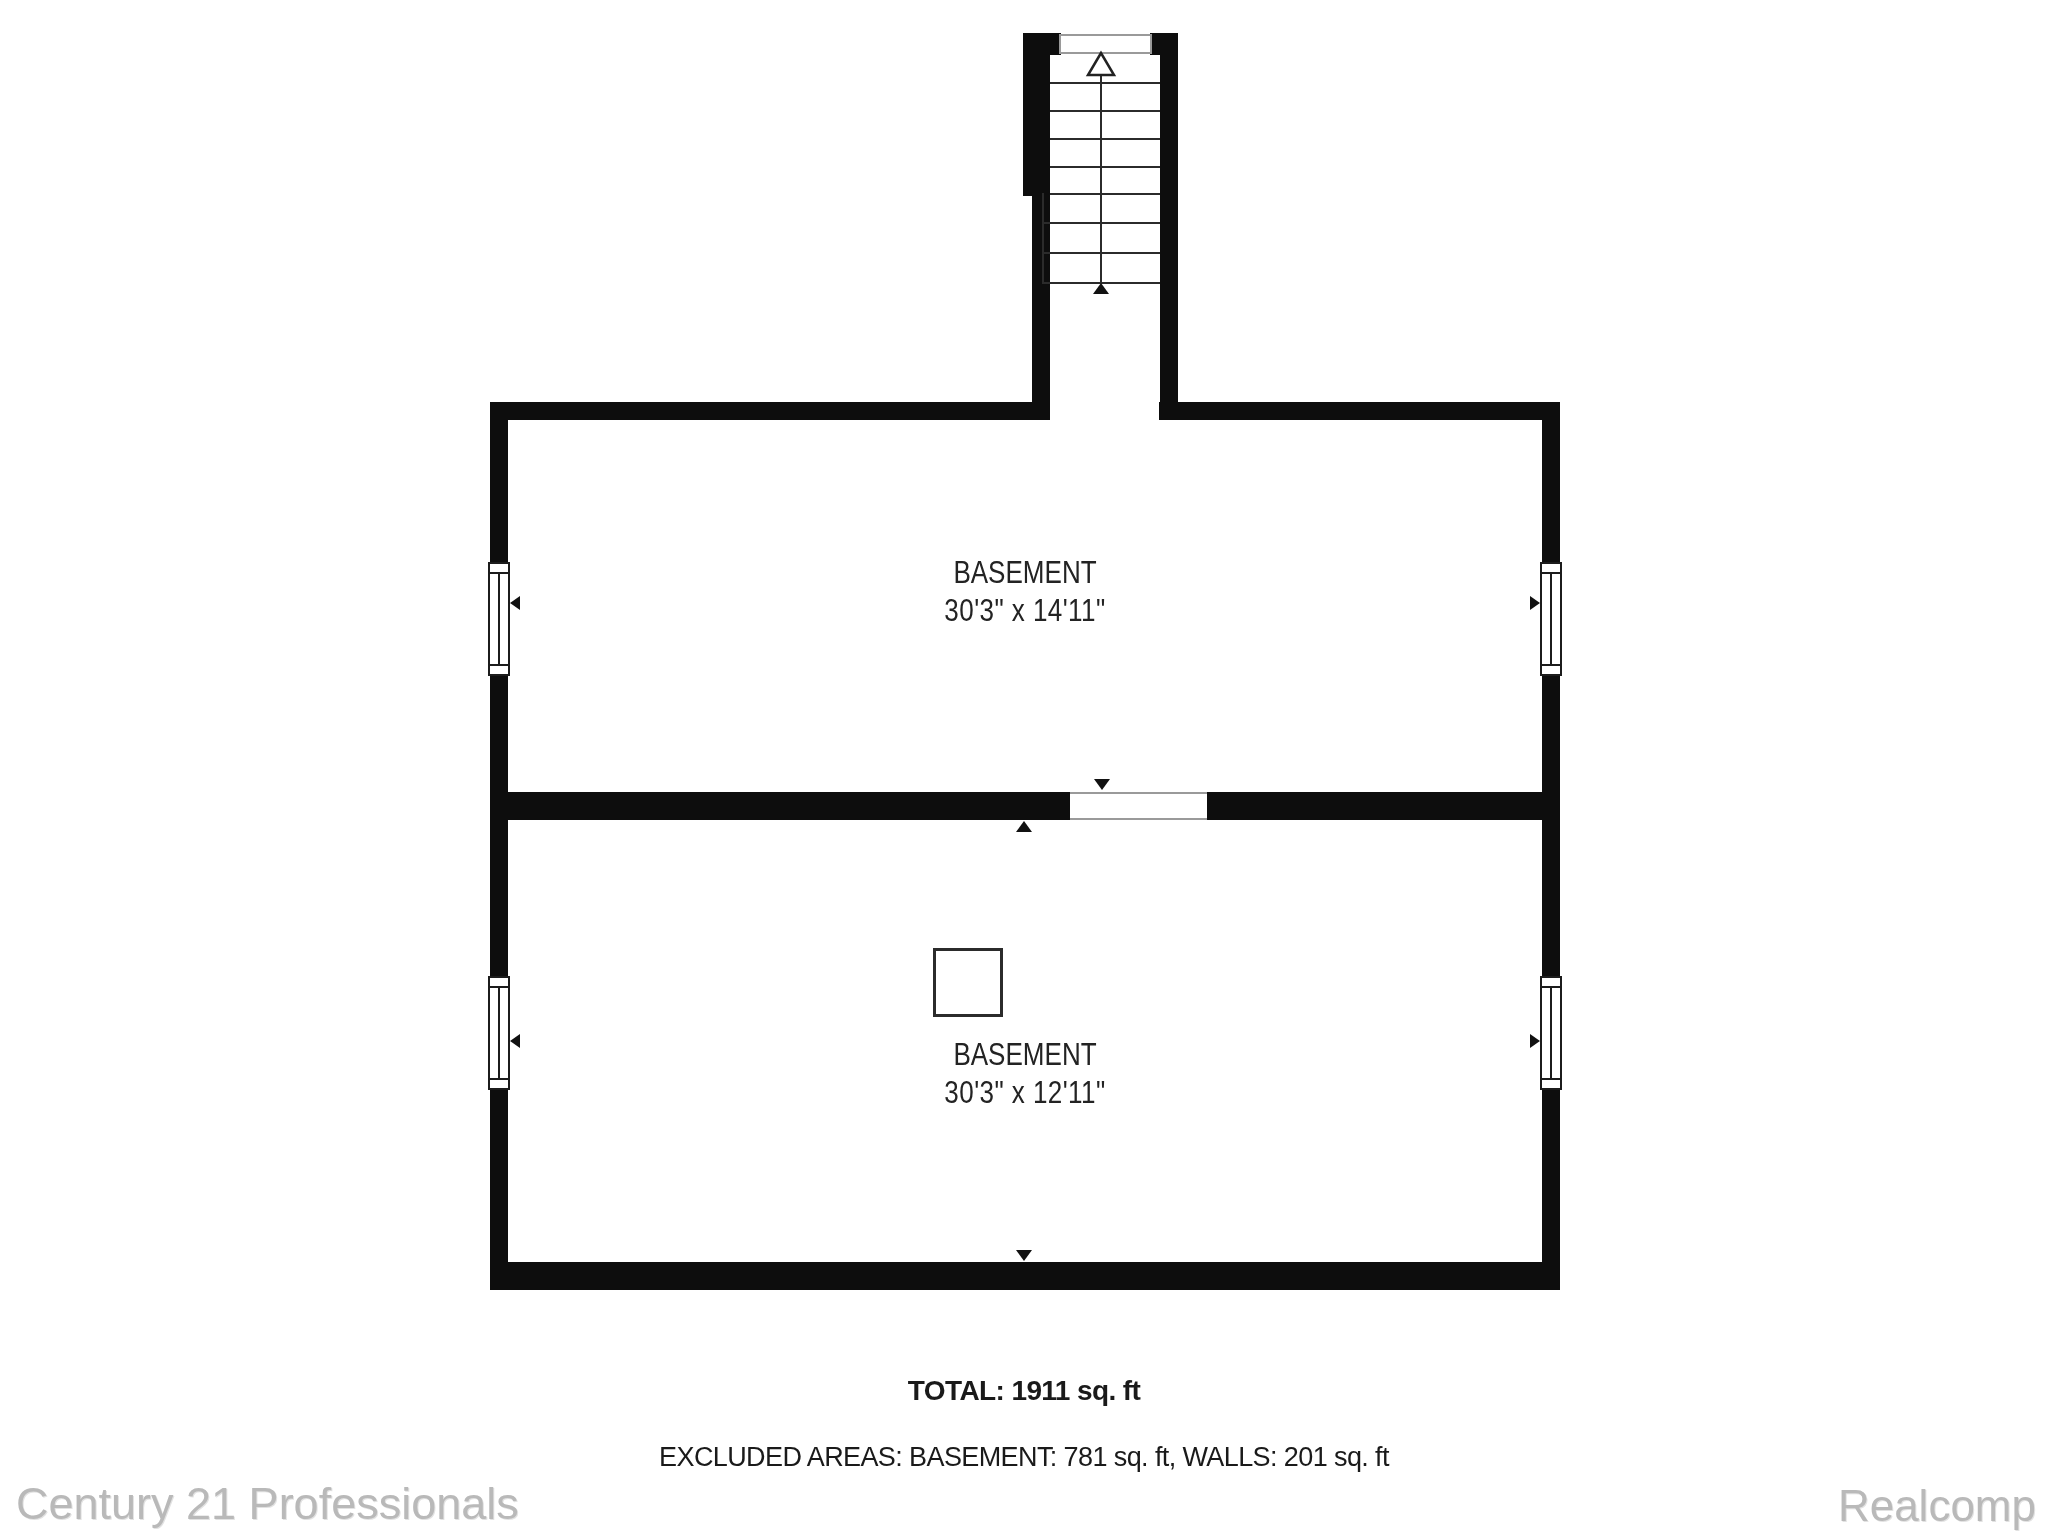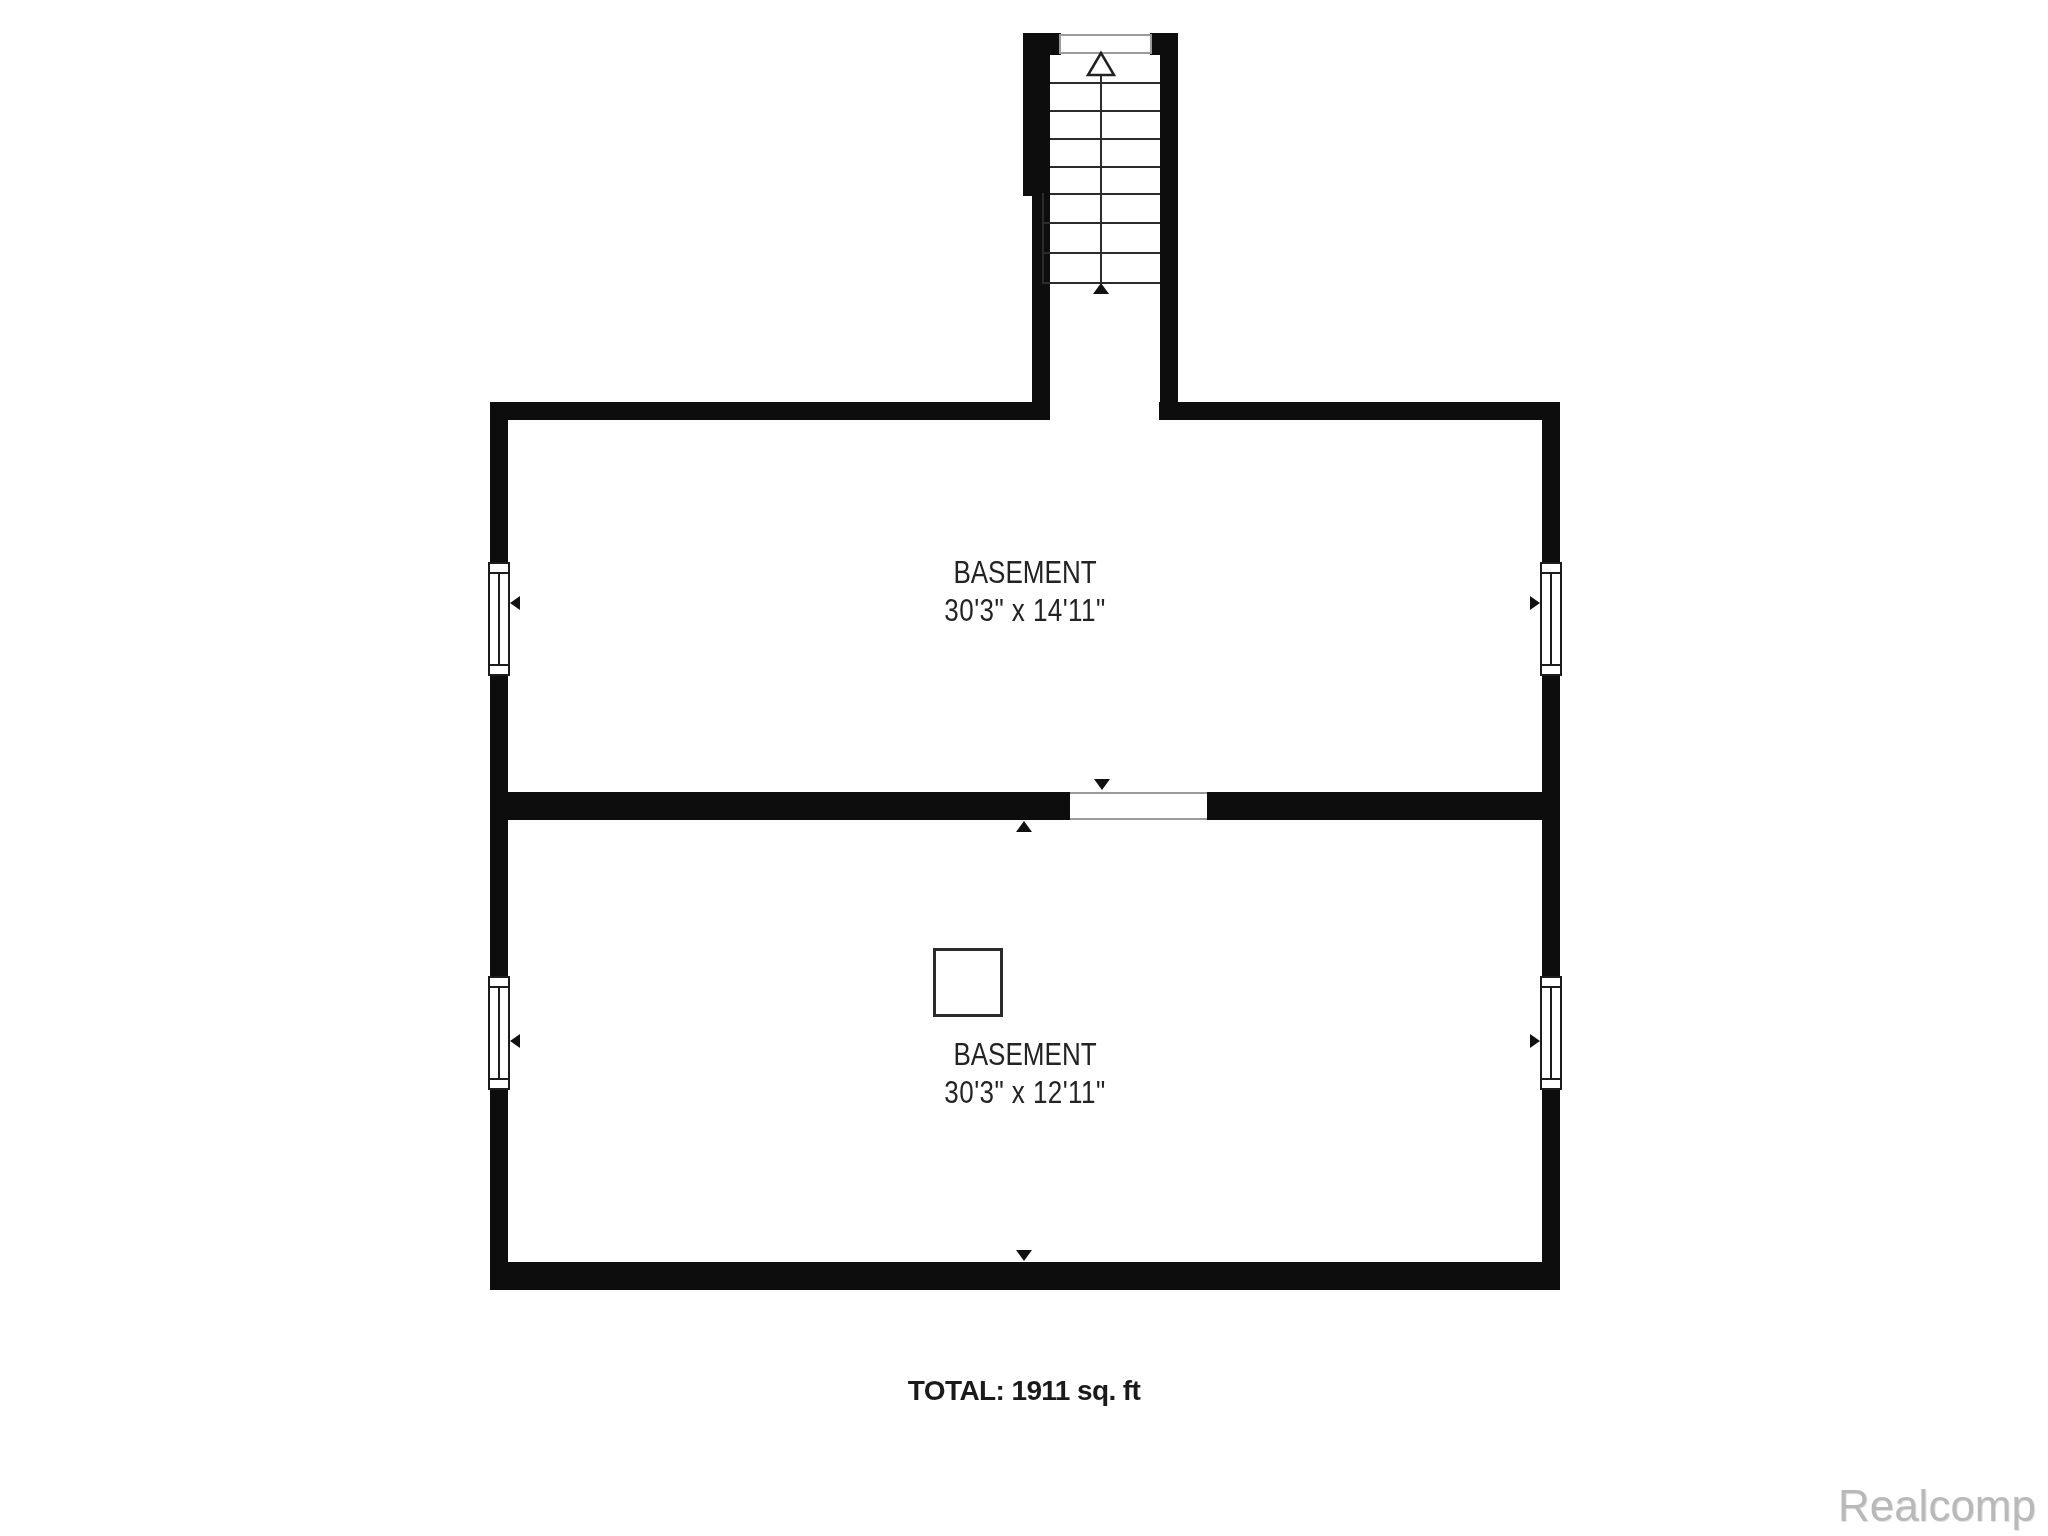--- a/index.html
+++ b/index.html
@@ -108,16 +108,18 @@
   <div class="room-label" style="top:554px;">
     <div>BASEMENT</div>
     <div class="dims">30'3" x 14'11"</div>
   </div>
   <div class="room-label" style="top:1036px;">
     <div>BASEMENT</div>
     <div class="dims">30'3" x 12'11"</div>
   </div>
 
   <div class="summary total" style="top:1374px;">TOTAL: 1911 sq. ft</div>
+  <div class="summary" style="top:1440px;">EXCLUDED AREAS: BASEMENT: 781 sq. ft, WALLS: 201 sq. ft</div>
 
+  <div class="watermark" style="left:16px;top:1478px;">Century 21 Professionals</div>
   <div class="watermark" style="right:12px;top:1481px;font-size:44px;">Realcomp</div>
 
 </div>
 
 </body></html>

